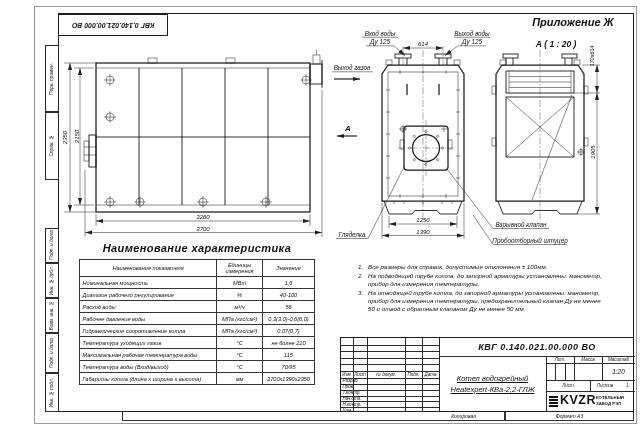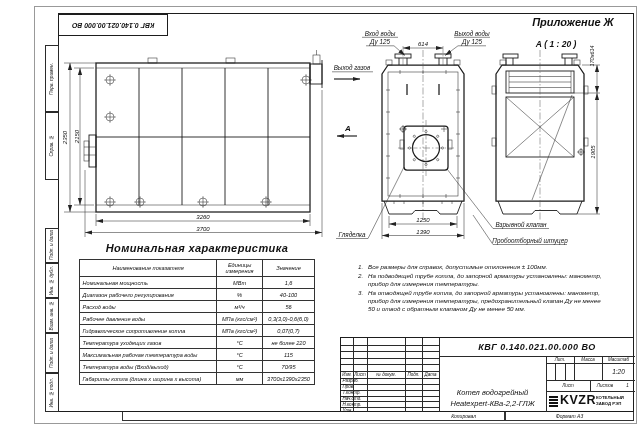--- a/index.html
+++ b/index.html
@@ -315,21 +315,21 @@
       <line x1="597" y1="93" x2="597" y2="214" class="dim" marker-start="url(#da)" marker-end="url(#da)"></line>
       <text class="dtxt" transform="translate(594,56) rotate(-90)" style="font-size:5.5px">170х614</text>
       <text class="dtxt" transform="translate(594.5,152) rotate(-90)">1905</text>
     </g>
 
     <text class="head1" x="573" y="26">Приложение Ж</text>
     <text class="head2" x="556" y="47">А ( 1 : 20 )</text>
   </svg>
 
   <div class="tech">
-    <div class="tech-title">Номинальная характеристика</div>
+    <div class="tech-title">Наименование характеристика</div>
     <table class="tt">
       <tbody>
           <tr>
         <th class="c-name">Наименование показателя</th>
         <th class="c-unit">Единицы измерения</th>
         <th class="c-val">Значение</th>
       </tr>
       <tr>
             <td class="nm">Номинальная мощность</td>
             <td>МВт</td>
@@ -433,21 +433,21 @@
 
     <div class="cell f45 rolelbl" style="left:0;top:40px;width:26px;height:5.8px;">Разраб.</div>
     <div class="cell f45 rolelbl" style="left:0;top:45.8px;width:26px;height:5.9px;">Пров.</div>
     <div class="cell f45 rolelbl" style="left:0;top:51.7px;width:26px;height:5.8px;">Т.контр.</div>
     <div class="cell f45 rolelbl" style="left:0;top:57.5px;width:26px;height:5.8px;">Нач.отд.</div>
     <div class="cell f45 rolelbl" style="left:0;top:63.3px;width:26px;height:5.9px;">Н.контр.</div>
     <div class="cell f45 rolelbl" style="left:0;top:69.2px;width:26px;height:5.8px;">Утв.</div>
 
     <div class="cell doc" style="left:98px;top:0;width:196px;height:18px;">КВГ 0.140.021.00.000 ВО</div>
 
-    <div class="cell prod" style="left:98px;top:32px;width:107px;height:57px;flex-direction:column;">
+    <div class="cell prod" style="left:98px;top:18px;width:107px;height:57px;flex-direction:column;text-decoration:underline;">
       <span>Котел водогрейный</span>
       <span>Heatexpert-КВа-2,2-ГЛЖ</span>
     </div>
 
     <div class="cell f45" style="left:205px;top:18px;width:28px;height:7px;">Лит.</div>
     <div class="cell f45" style="left:233px;top:18px;width:28px;height:7px;">Масса</div>
     <div class="cell f45" style="left:261px;top:18px;width:33px;height:7px;">Масштаб</div>
     <div class="cell scale" style="left:261px;top:25px;width:33px;height:17px;">1:20</div>
     <div class="cell f45" style="left:205px;top:42px;width:44px;height:11px;">Лист</div>
     <div class="cell f45" style="left:249px;top:42px;width:30px;height:11px;">Листов</div>

